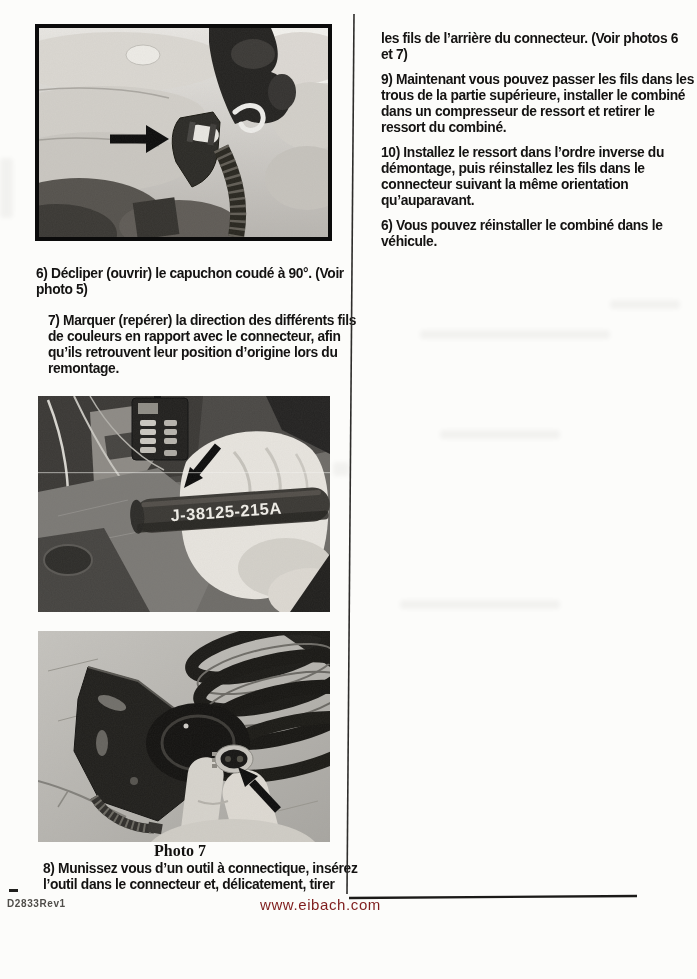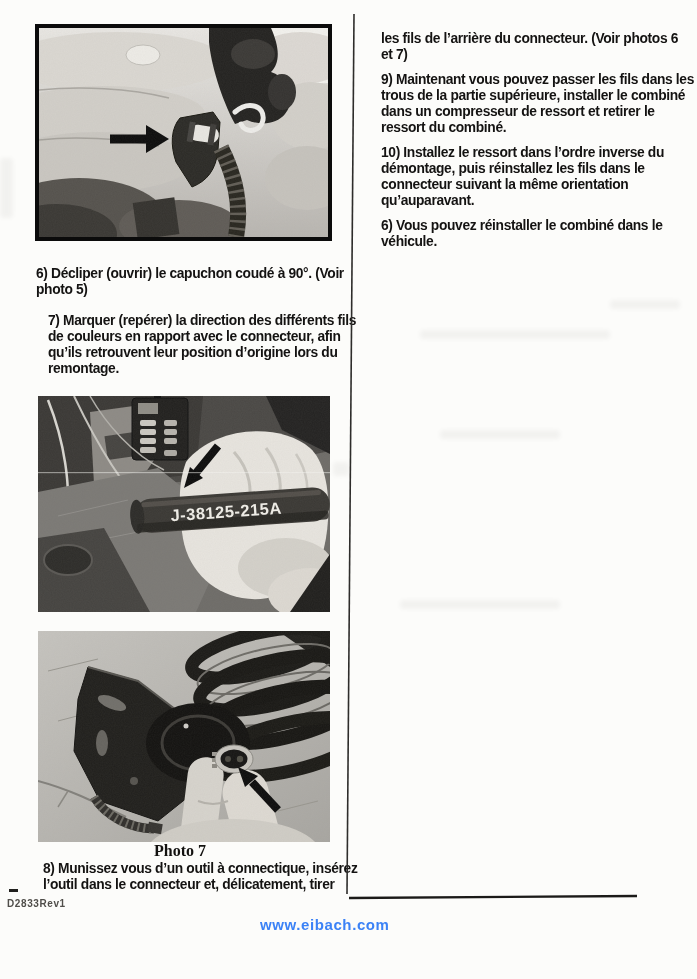--- a/index.html
+++ b/index.html
@@ -19,22 +19,22 @@
   #caption7{left:34px;top:842px;width:292px;}
   #p6{left:36px;top:266px;width:318px;}
   #p7{left:36px;top:313px;width:318px;margin-left:12px;}
   #p8{left:43px;top:861px;width:318px;}
   #right-col{position:absolute;left:381px;top:31px;width:316px;}
   #right-col .para{position:static;}
   #right-col .para{margin:0 0 9px 0;}
   #rule-overlay{position:absolute;left:0;top:0;pointer-events:none;}
   #doc-code{position:absolute;left:7px;top:898px;font-size:10px;font-weight:700;
         color:#504e4a;letter-spacing:0.6px;}
-  #website{position:absolute;left:260px;top:896px;font-size:15px;font-weight:700;
-        color:#3b82f6;letter-spacing:0.6px;margin-top:20px;}
+  #website{position:absolute;left:260px;top:896px;font-size:15px;font-weight:400;
+        color:#7f1d1d;letter-spacing:0.6px;}
   #scan-dash{position:absolute;left:9px;top:889px;width:9px;height:3px;background:#201f1d;}
   .ghost{position:absolute;background:#55524d;opacity:0.06;filter:blur(2px);border-radius:4px;}
   .g1{left:0;top:158px;width:13px;height:60px;}
   .g2{left:333px;top:462px;width:16px;height:14px;}
   .g3{left:420px;top:330px;width:190px;height:9px;}
   .g4{left:400px;top:600px;width:160px;height:9px;}
   .g5{left:610px;top:300px;width:70px;height:9px;}
   .g6{left:440px;top:430px;width:120px;height:9px;}
   .tool-text{font:700 16.5px "Liberation Sans",sans-serif;fill:#f1efe9;letter-spacing:0.5px;}
 </style>

